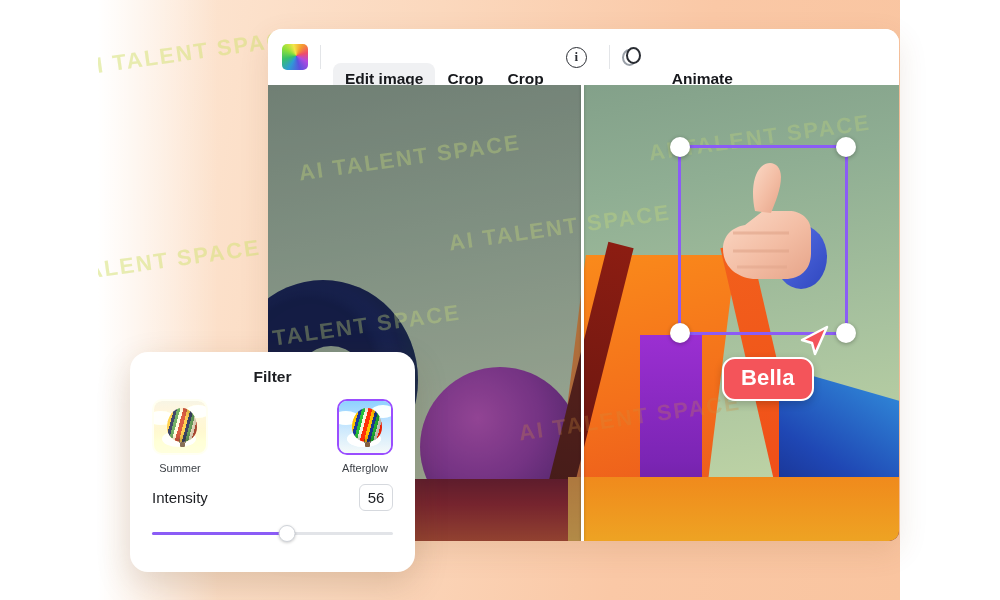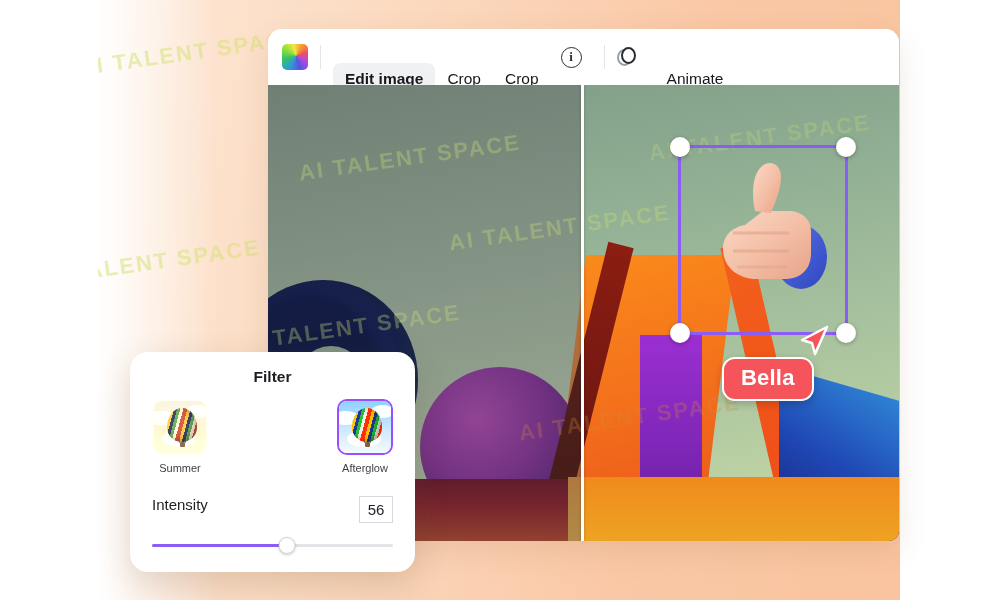--- a/index.html
+++ b/index.html
@@ -44,21 +44,21 @@
     width:26px; height:26px; border-radius:5px; flex:0 0 auto;
     background:
       conic-gradient(from 210deg at 55% 45%,
         #2e9bd6, #37c06a, #8ee03a, #f2e64a, #f59b2e, #ef4c6a, #b04ae0, #5a53dd, #2e9bd6);
   }
   .tb-sep { width:1px; height:24px; background:#e3e5e8; margin:0 12px; flex:0 0 auto; }
   .tb-item {
     font-size:15.5px; color:#16181c; font-weight:600;
     padding:7px 12px; border-radius:8px; cursor:pointer; white-space:nowrap;margin-top:44px;
   }
-  .tb-item.plain { font-weight:400; }
+  .tb-item.plain { font-weight:700; }
   .tb-item.active { background:#f0f1f3; }
   #info-icon {
     width:21px; height:21px; border-radius:50%; border:1.6px solid #2a2d33;
     display:flex; align-items:center; justify-content:center; margin-left:10px;
     font-size:13px; font-weight:700; color:#2a2d33; font-family:"Liberation Serif", serif;
     cursor:pointer; flex:0 0 auto;
   }
   #animate-group { display:flex; align-items:center; gap:26px; cursor:pointer; }
   #animate-icon { position:relative; width:24px; height:22px; flex:0 0 auto; }
   #animate-icon i {
@@ -195,25 +195,25 @@
   }
   .basket{ position:absolute; left:26px; top:41px; width:5px; height:5px; background:#7a6250; border-radius:1px; }
   .ropes{ position:absolute; left:25px; top:38px; width:7px; height:4px;
           border-left:1px solid rgba(60,50,40,.6); border-right:1px solid rgba(60,50,40,.6); }
   .f-summer .balloon-bg{ background:linear-gradient(180deg,#cfdde6 0%, #ecdfc9 60%, #f6ecd6 100%); }
   .f-summer { filter:sepia(.35) saturate(1.1) brightness(1.04); }
   .f-afterglow { filter:saturate(1.5) contrast(1.08); }
   .f-greyscale { filter:grayscale(1) contrast(1.05); }
   .f-solar { filter:saturate(.85) brightness(1.06); }
 
-  #intensity-row { display:flex; justify-content:space-between; margin-top:22px; }
+  #intensity-row { display:flex; align-items:center; justify-content:space-between; margin-top:10px; }
   #intensity-label { font-size:15px; color:#1c1e22; }
   #intensity-value {
     min-width:34px; text-align:center; font-size:15px; color:#1c1e22;
-    border:1px solid #d6d9de; border-radius:0; padding:4px 7px; background:#fff;
+    border:1px solid #d6d9de; border-radius:6px; padding:4px 7px; background:#fff;
   }
   #slider-wrap { position:relative; margin-top:14px; height:16px; }
   #slider-track { position:absolute; left:0; top:7px; width:100%; height:2.5px; background:#e2e4e8; border-radius:2px; }
   #slider-fill { position:absolute; left:0; top:7px; height:2.5px; background:#8b5cf6; border-radius:2px; }
   #slider-thumb {
     position:absolute; top:0; width:17px; height:17px; border-radius:50%;
     background:#ffffff; border:1.5px solid #cfd3d9; box-shadow:0 1px 3px rgba(0,0,0,.2);
     transform:translateX(-50%); cursor:pointer;
   }
 </style>

